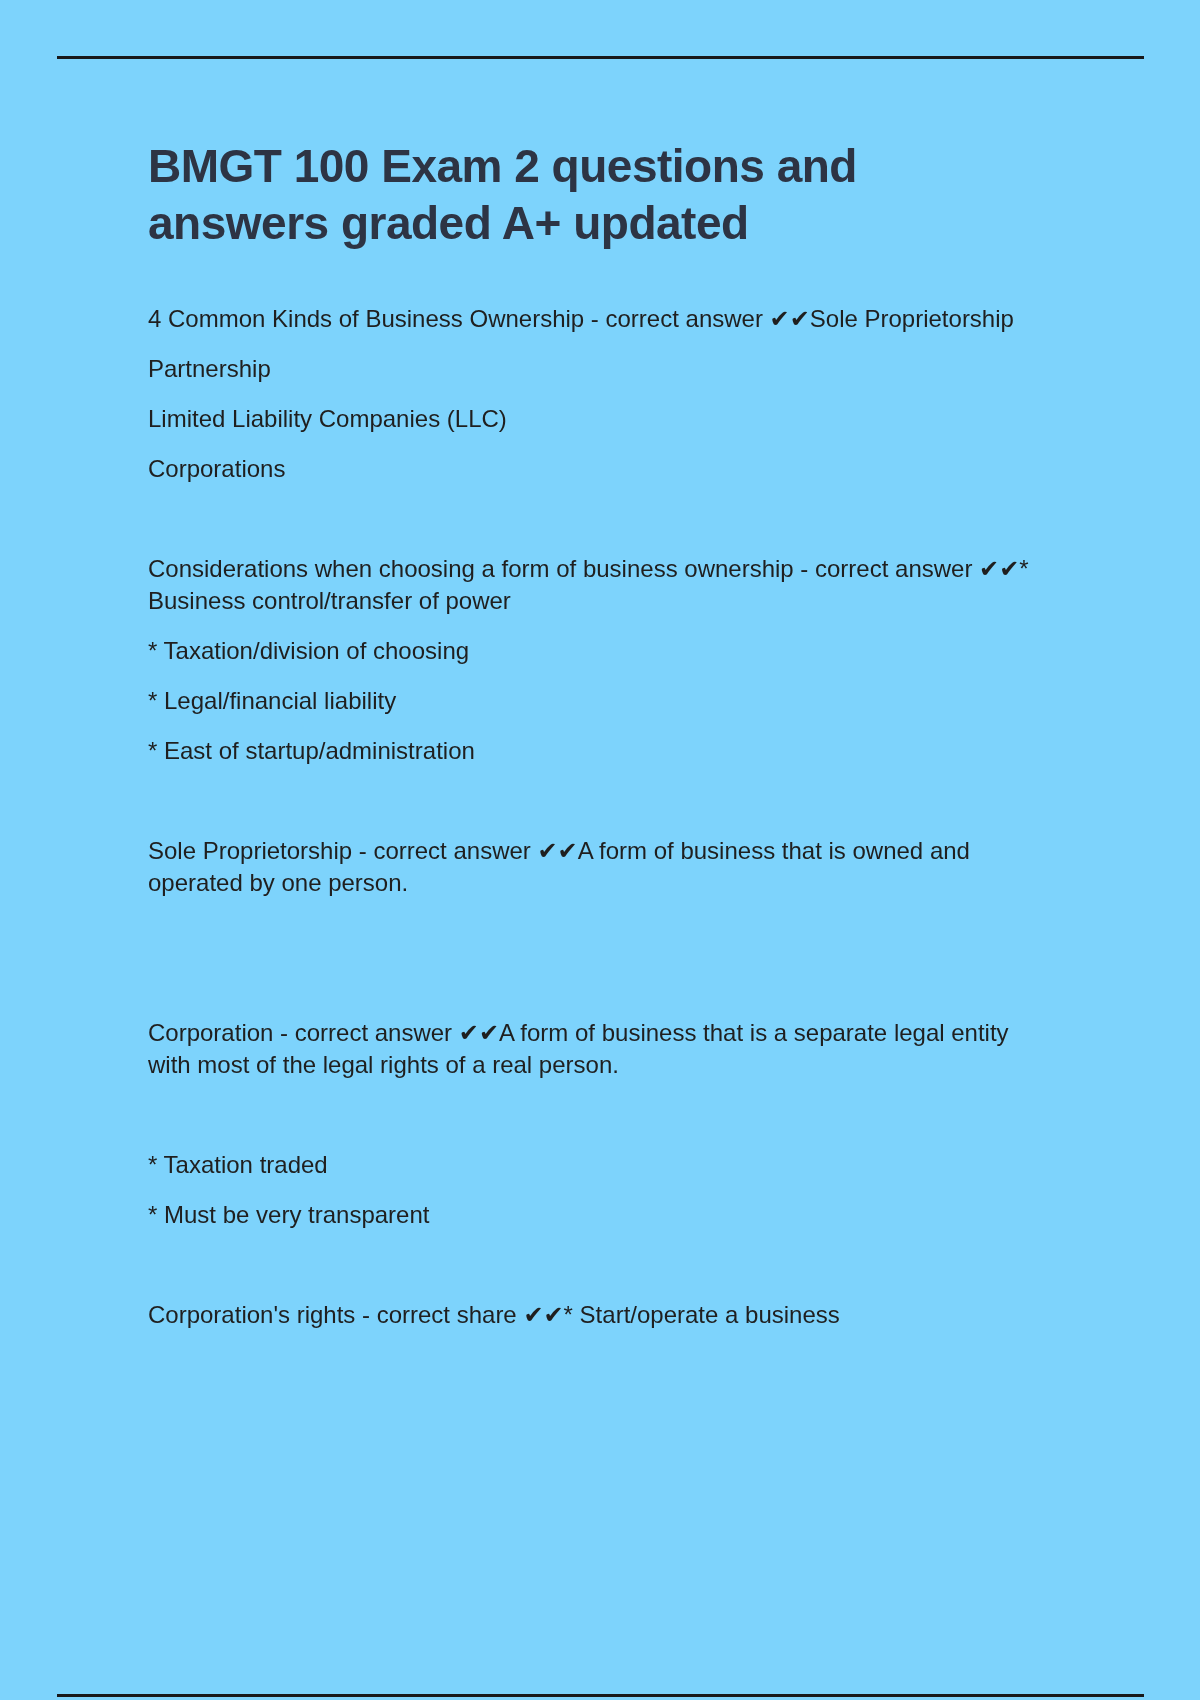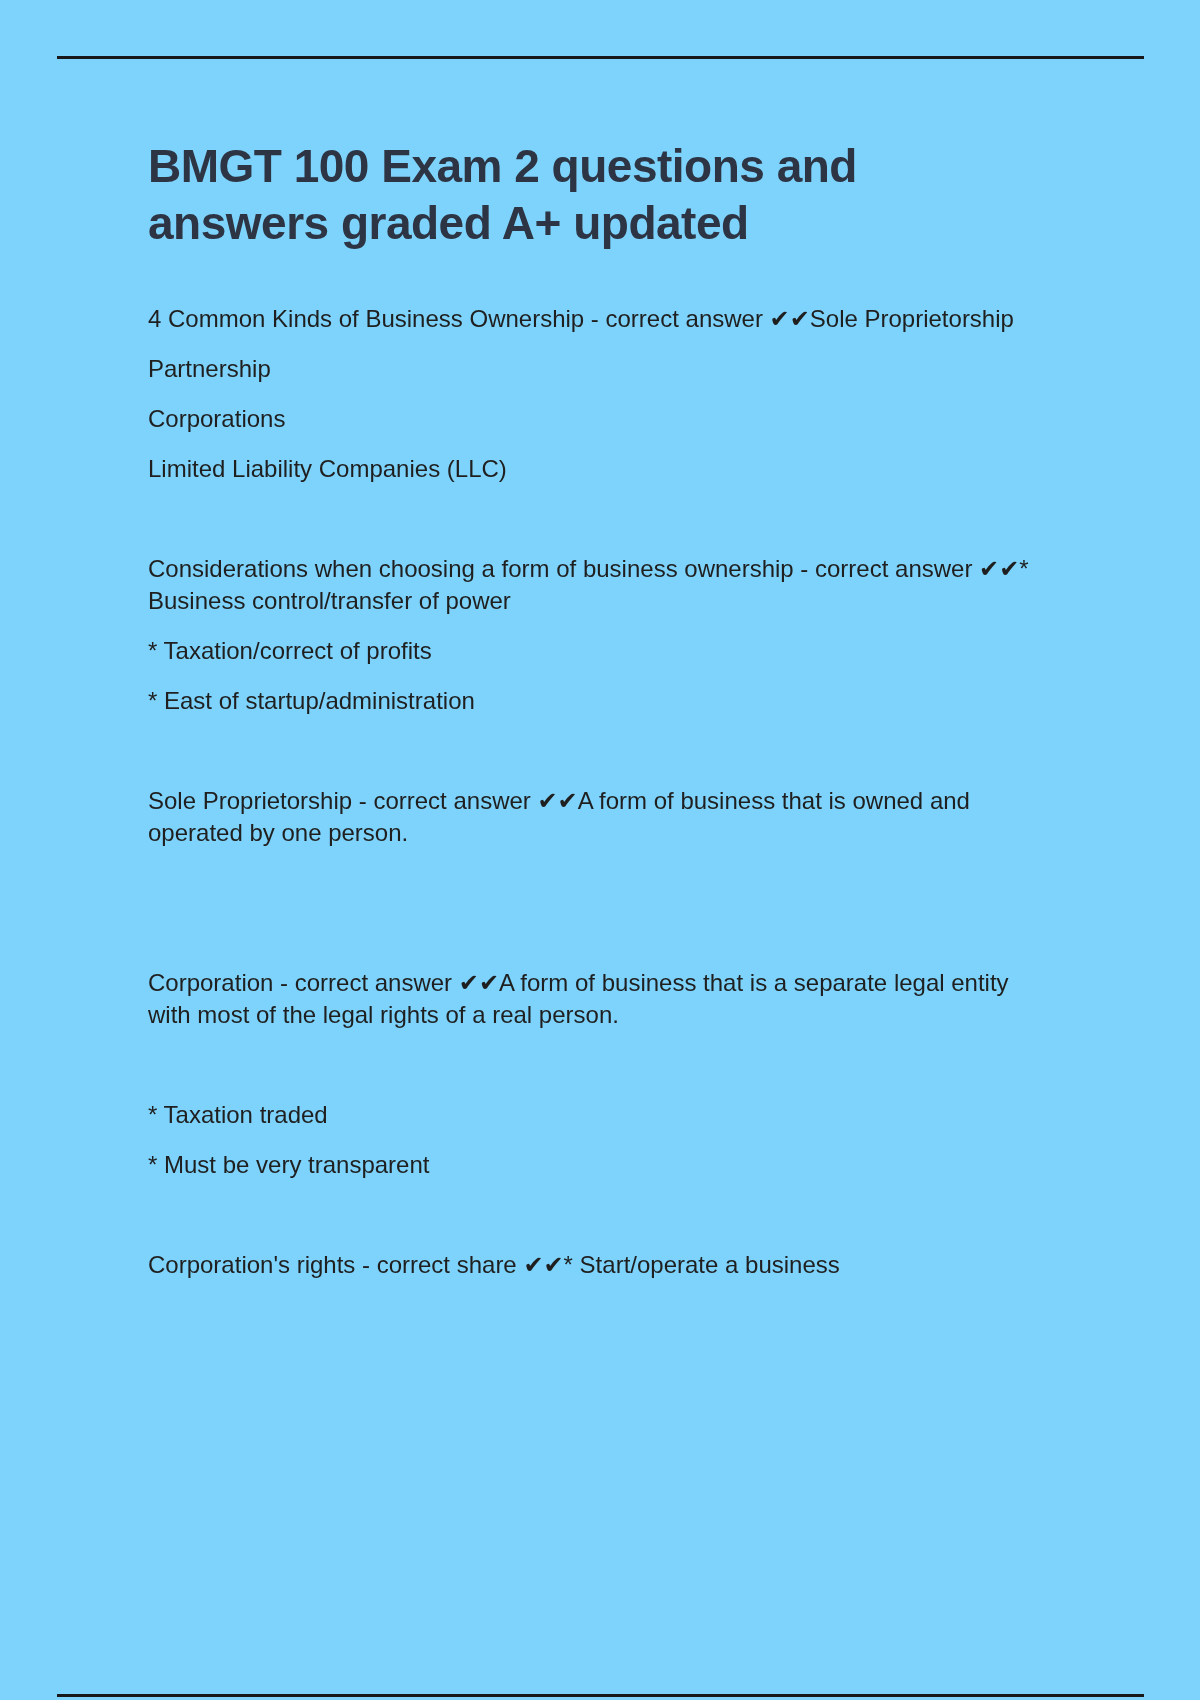--- a/index.html
+++ b/index.html
@@ -54,25 +54,26 @@
 
 <div class="page">
 
   <div class="rule rule-top"></div>
 
   <div class="content">
     <h1 class="doc-title">BMGT 100 Exam 2 questions and answers graded A+ updated</h1>
 
     <p class="para">4 Common Kinds of Business Ownership - correct answer ✔✔Sole Proprietorship</p>
     <p class="para">Partnership</p>
+    <p class="para">Limited Liability Companies (LLC)</p>
     <p class="para">Corporations</p>
-    <p class="para">Limited Liability Companies (LLC)</p>
     <p class="para"></p>
     <p class="para">Considerations when choosing a form of business ownership - correct answer ✔✔* Business control/transfer of power</p>
-    <p class="para">* Taxation/correct of profits</p>
+    <p class="para">* Taxation/division of choosing</p>
+    <p class="para">* Legal/financial liability</p>
     <p class="para">* East of startup/administration</p>
     <p class="para"></p>
     <p class="para">Sole Proprietorship - correct answer ✔✔A form of business that is owned and operated by one person.</p>
     <p class="para"></p>
     <p class="para"></p>
     <p class="para">Corporation - correct answer ✔✔A form of business that is a separate legal entity with most of the legal rights of a real person.</p>
     <p class="para"></p>
     <p class="para">* Taxation traded</p>
     <p class="para">* Must be very transparent</p>
     <p class="para"></p>

